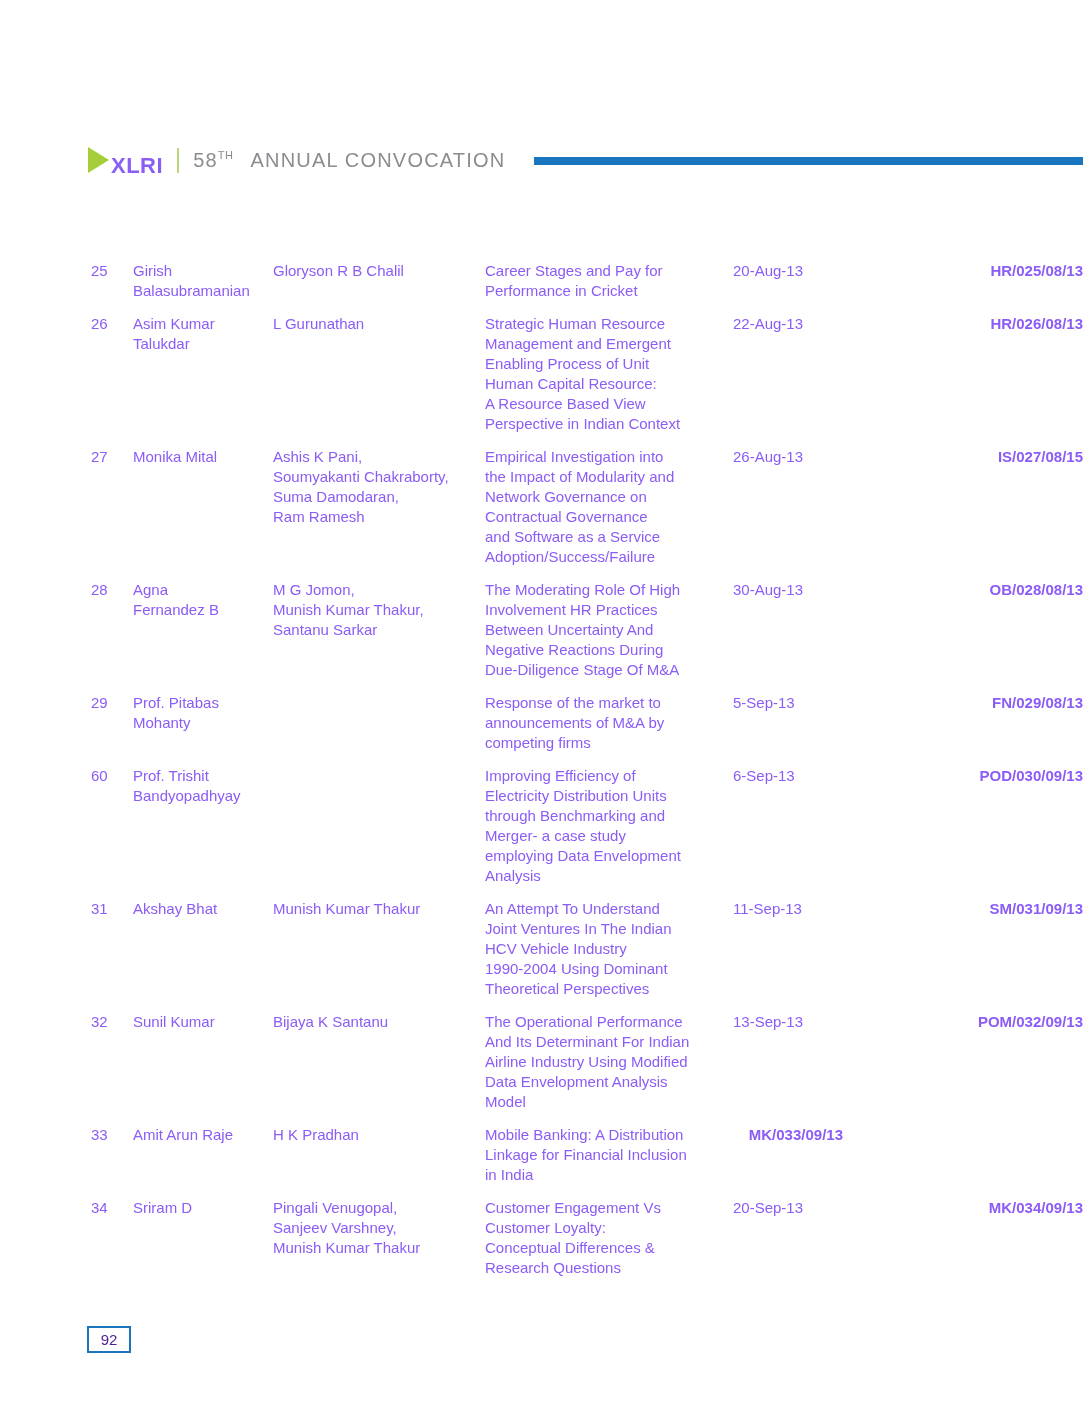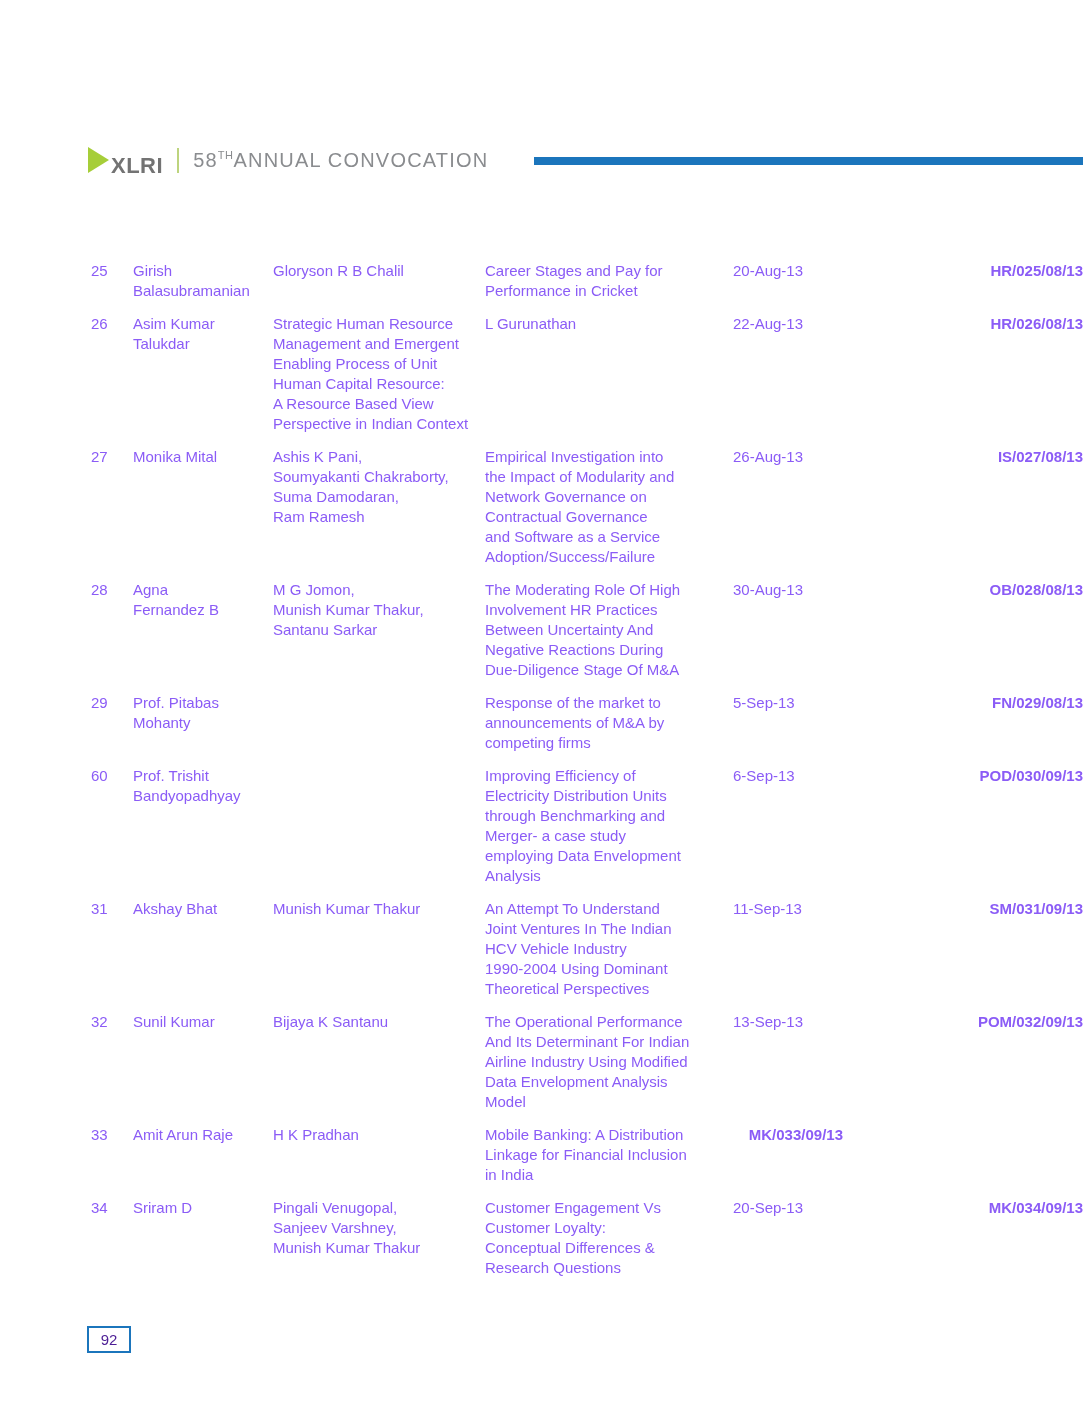--- a/index.html
+++ b/index.html
@@ -18,36 +18,36 @@
     display: flex; align-items: center;
   }
   .tri {
     width: 0; height: 0;
     border-top: 13px solid transparent;
     border-bottom: 13px solid transparent;
     border-left: 21px solid #a6ce39;
     margin-right: 2px;
   }
   .logo {
-    font-size: 22px; font-weight: 700; color: #737373;
+    font-size: 22px; font-weight: 700; color: #8b5cf6;
     letter-spacing: 0.5px;
     margin-top: 12px;
   }
   .hsep {
     display: inline-block; width: 2px; height: 25px;
     background: #bdd47e; margin: 0 14px 0 14px;
   }
   .htitle {
     font-size: 20px; color: #8a8c8f; letter-spacing: 1.2px;
     white-space: nowrap; font-weight: 400;
   }
   .htitle .sup {
     font-size: 11px; vertical-align: super; letter-spacing: 0.5px;
   }
-  .htitle .rest { margin-left: 0; }
+  .htitle .rest { margin-left: 17px; }
   .hbar {
     position: absolute; left: 446px; right: 0; top: 13px; height: 8px;
     background: #1b75bc;
   }
 
   
   .table {
     position: absolute; left: 91px; top: 261px; right: 0;
     display: flex; flex-direction: column; row-gap: 13px;
   }
@@ -91,45 +91,45 @@
         <div class="cell coauthors">Gloryson R B Chalil</div>
         <div class="cell title">Career Stages and Pay for
 Performance in Cricket</div>
         <div class="cell date">20-Aug-13</div>
         <div class="cell code">HR/025/08/13</div>
       </div>
       <div class="row">
         <div class="cell num">26</div>
         <div class="cell author">Asim Kumar
 Talukdar</div>
+        <div class="cell coauthors">L Gurunathan</div>
         <div class="cell title">Strategic Human Resource
 Management and Emergent
 Enabling Process of Unit
 Human Capital Resource:
 A Resource Based View
 Perspective in Indian Context</div>
-        <div class="cell coauthors">L Gurunathan</div>
         <div class="cell date">22-Aug-13</div>
         <div class="cell code">HR/026/08/13</div>
       </div>
       <div class="row">
         <div class="cell num">27</div>
         <div class="cell author">Monika Mital</div>
         <div class="cell coauthors">Ashis K Pani,
 Soumyakanti Chakraborty,
 Suma Damodaran,
 Ram Ramesh</div>
         <div class="cell title">Empirical Investigation into
 the Impact of Modularity and
 Network Governance on
 Contractual Governance
 and Software as a Service
 Adoption/Success/Failure</div>
         <div class="cell date">26-Aug-13</div>
-        <div class="cell code">IS/027/08/13</div>
+        <div class="cell code">IS/027/08/15</div>
       </div>
       <div class="row">
         <div class="cell num">28</div>
         <div class="cell author">Agna
 Fernandez B</div>
         <div class="cell coauthors">M G Jomon,
 Munish Kumar Thakur,
 Santanu Sarkar</div>
         <div class="cell title">The Moderating Role Of High
 Involvement HR Practices

